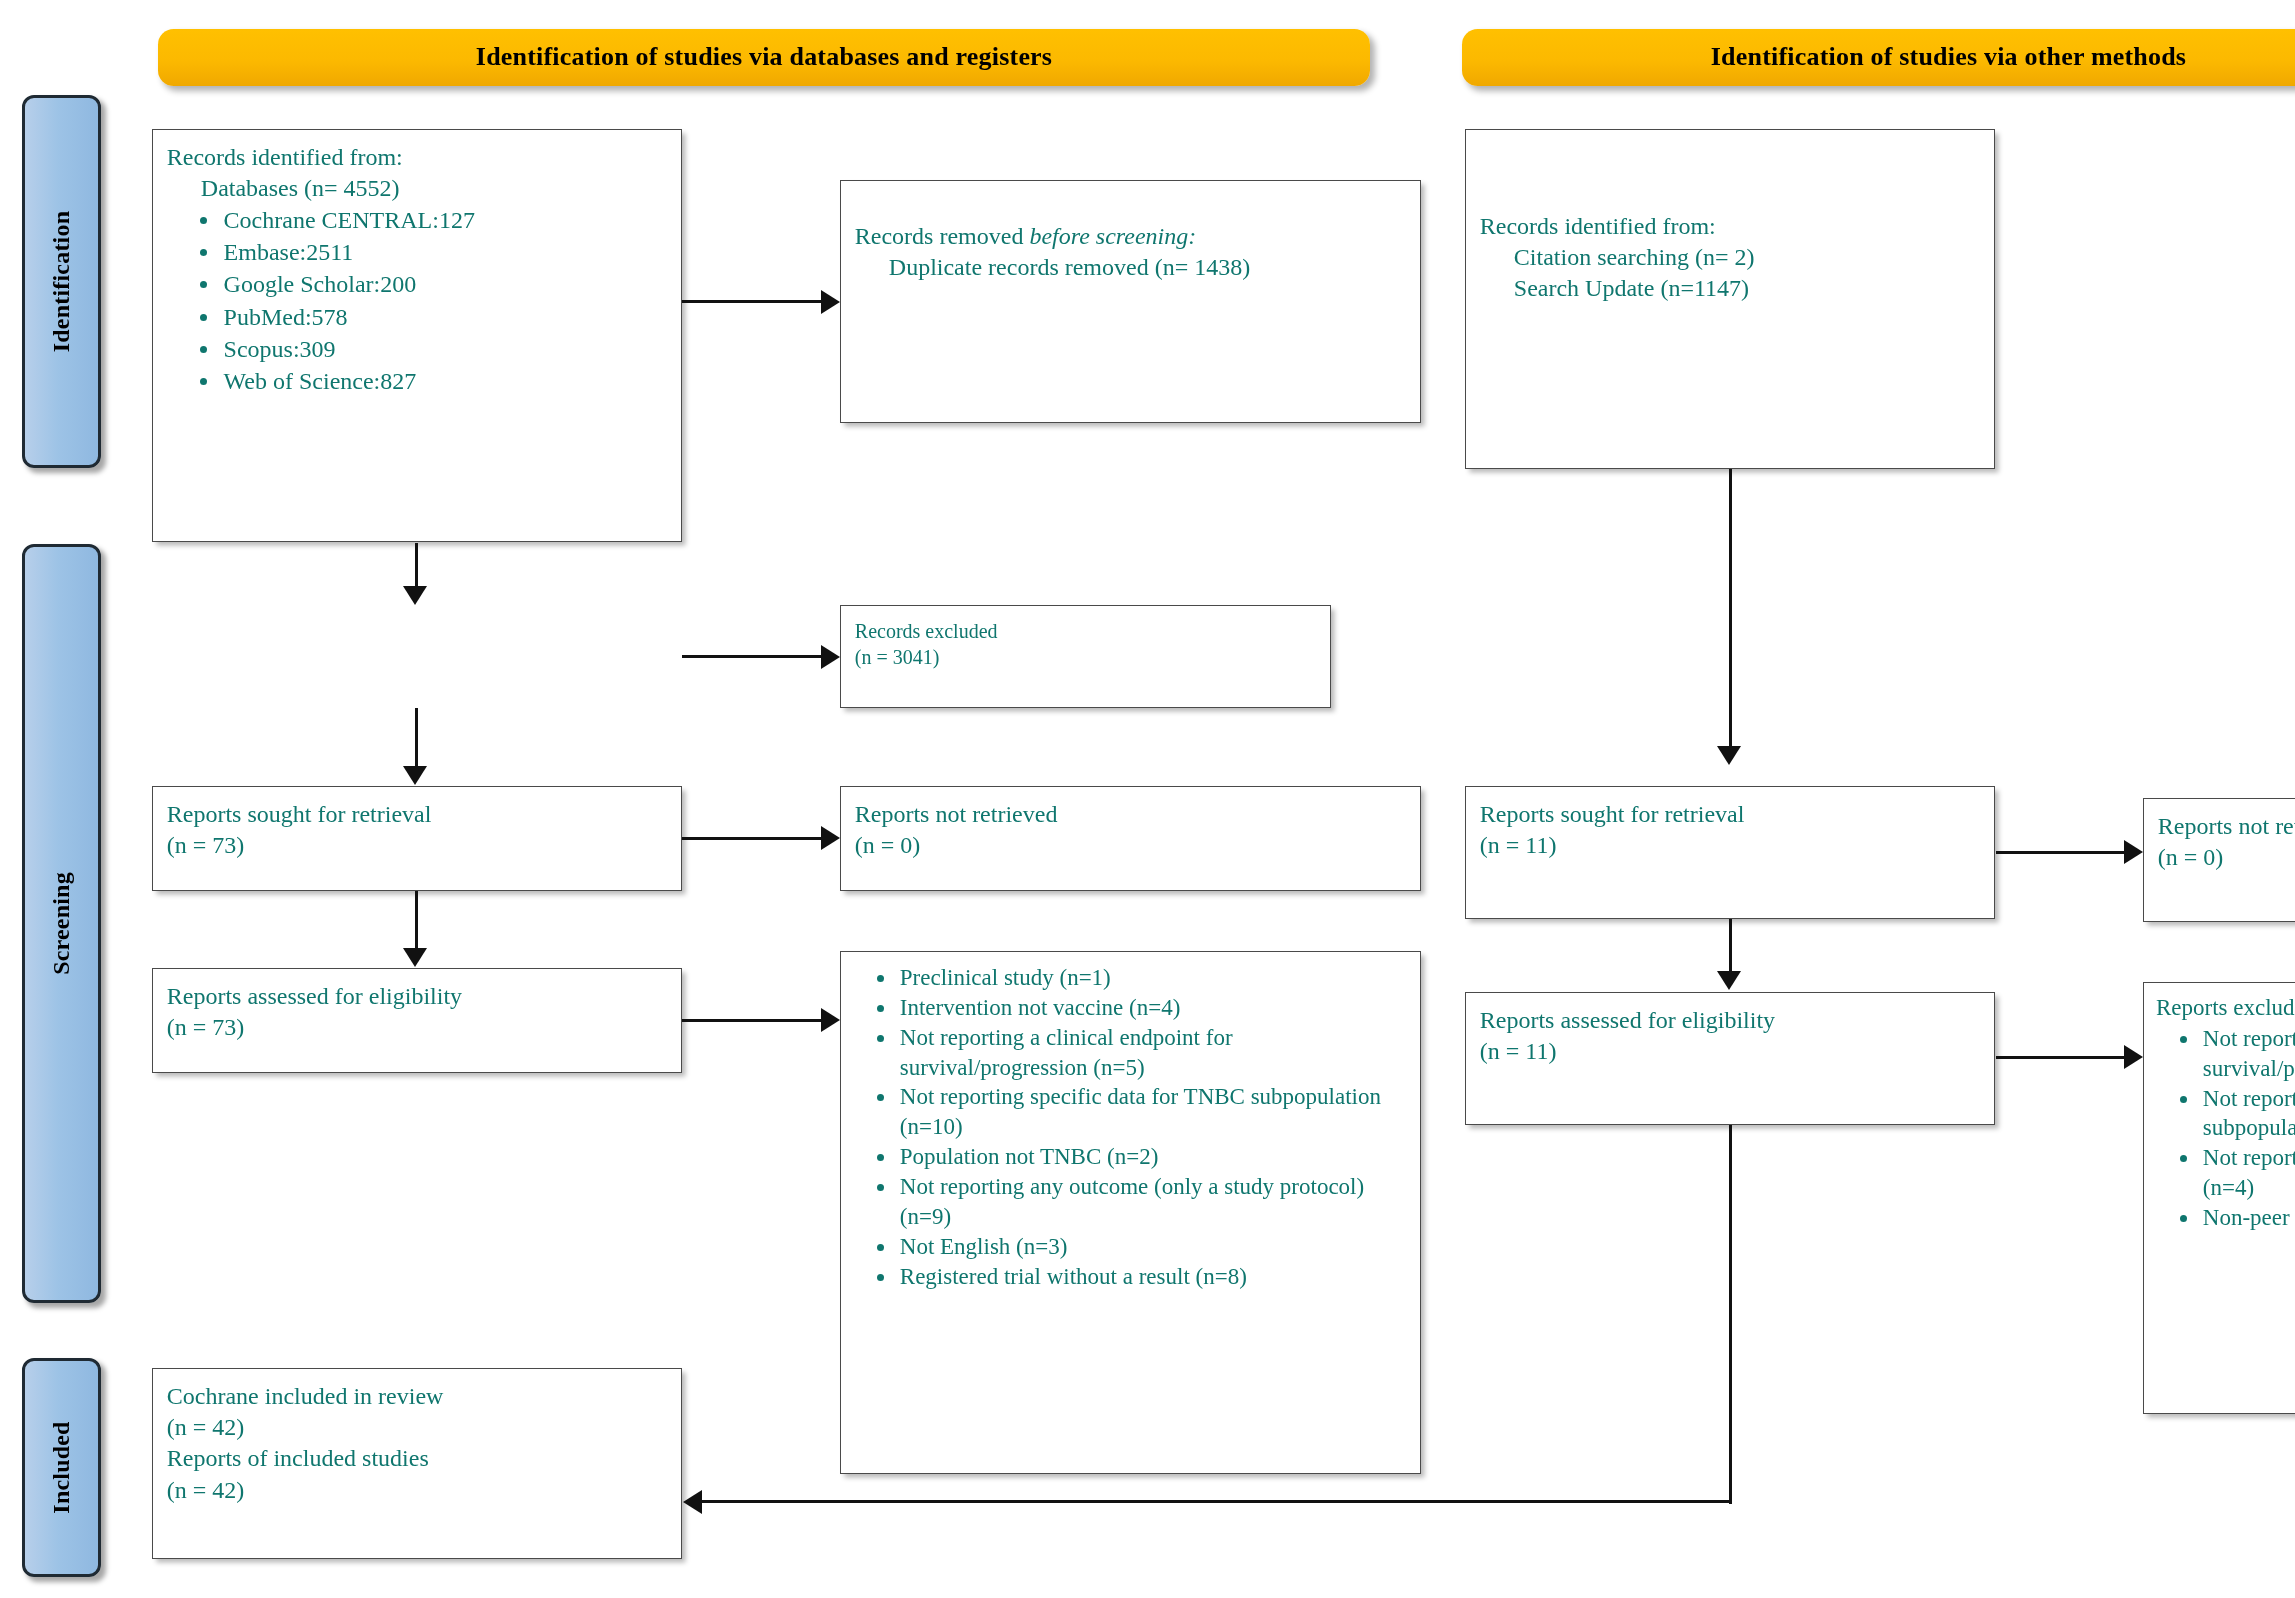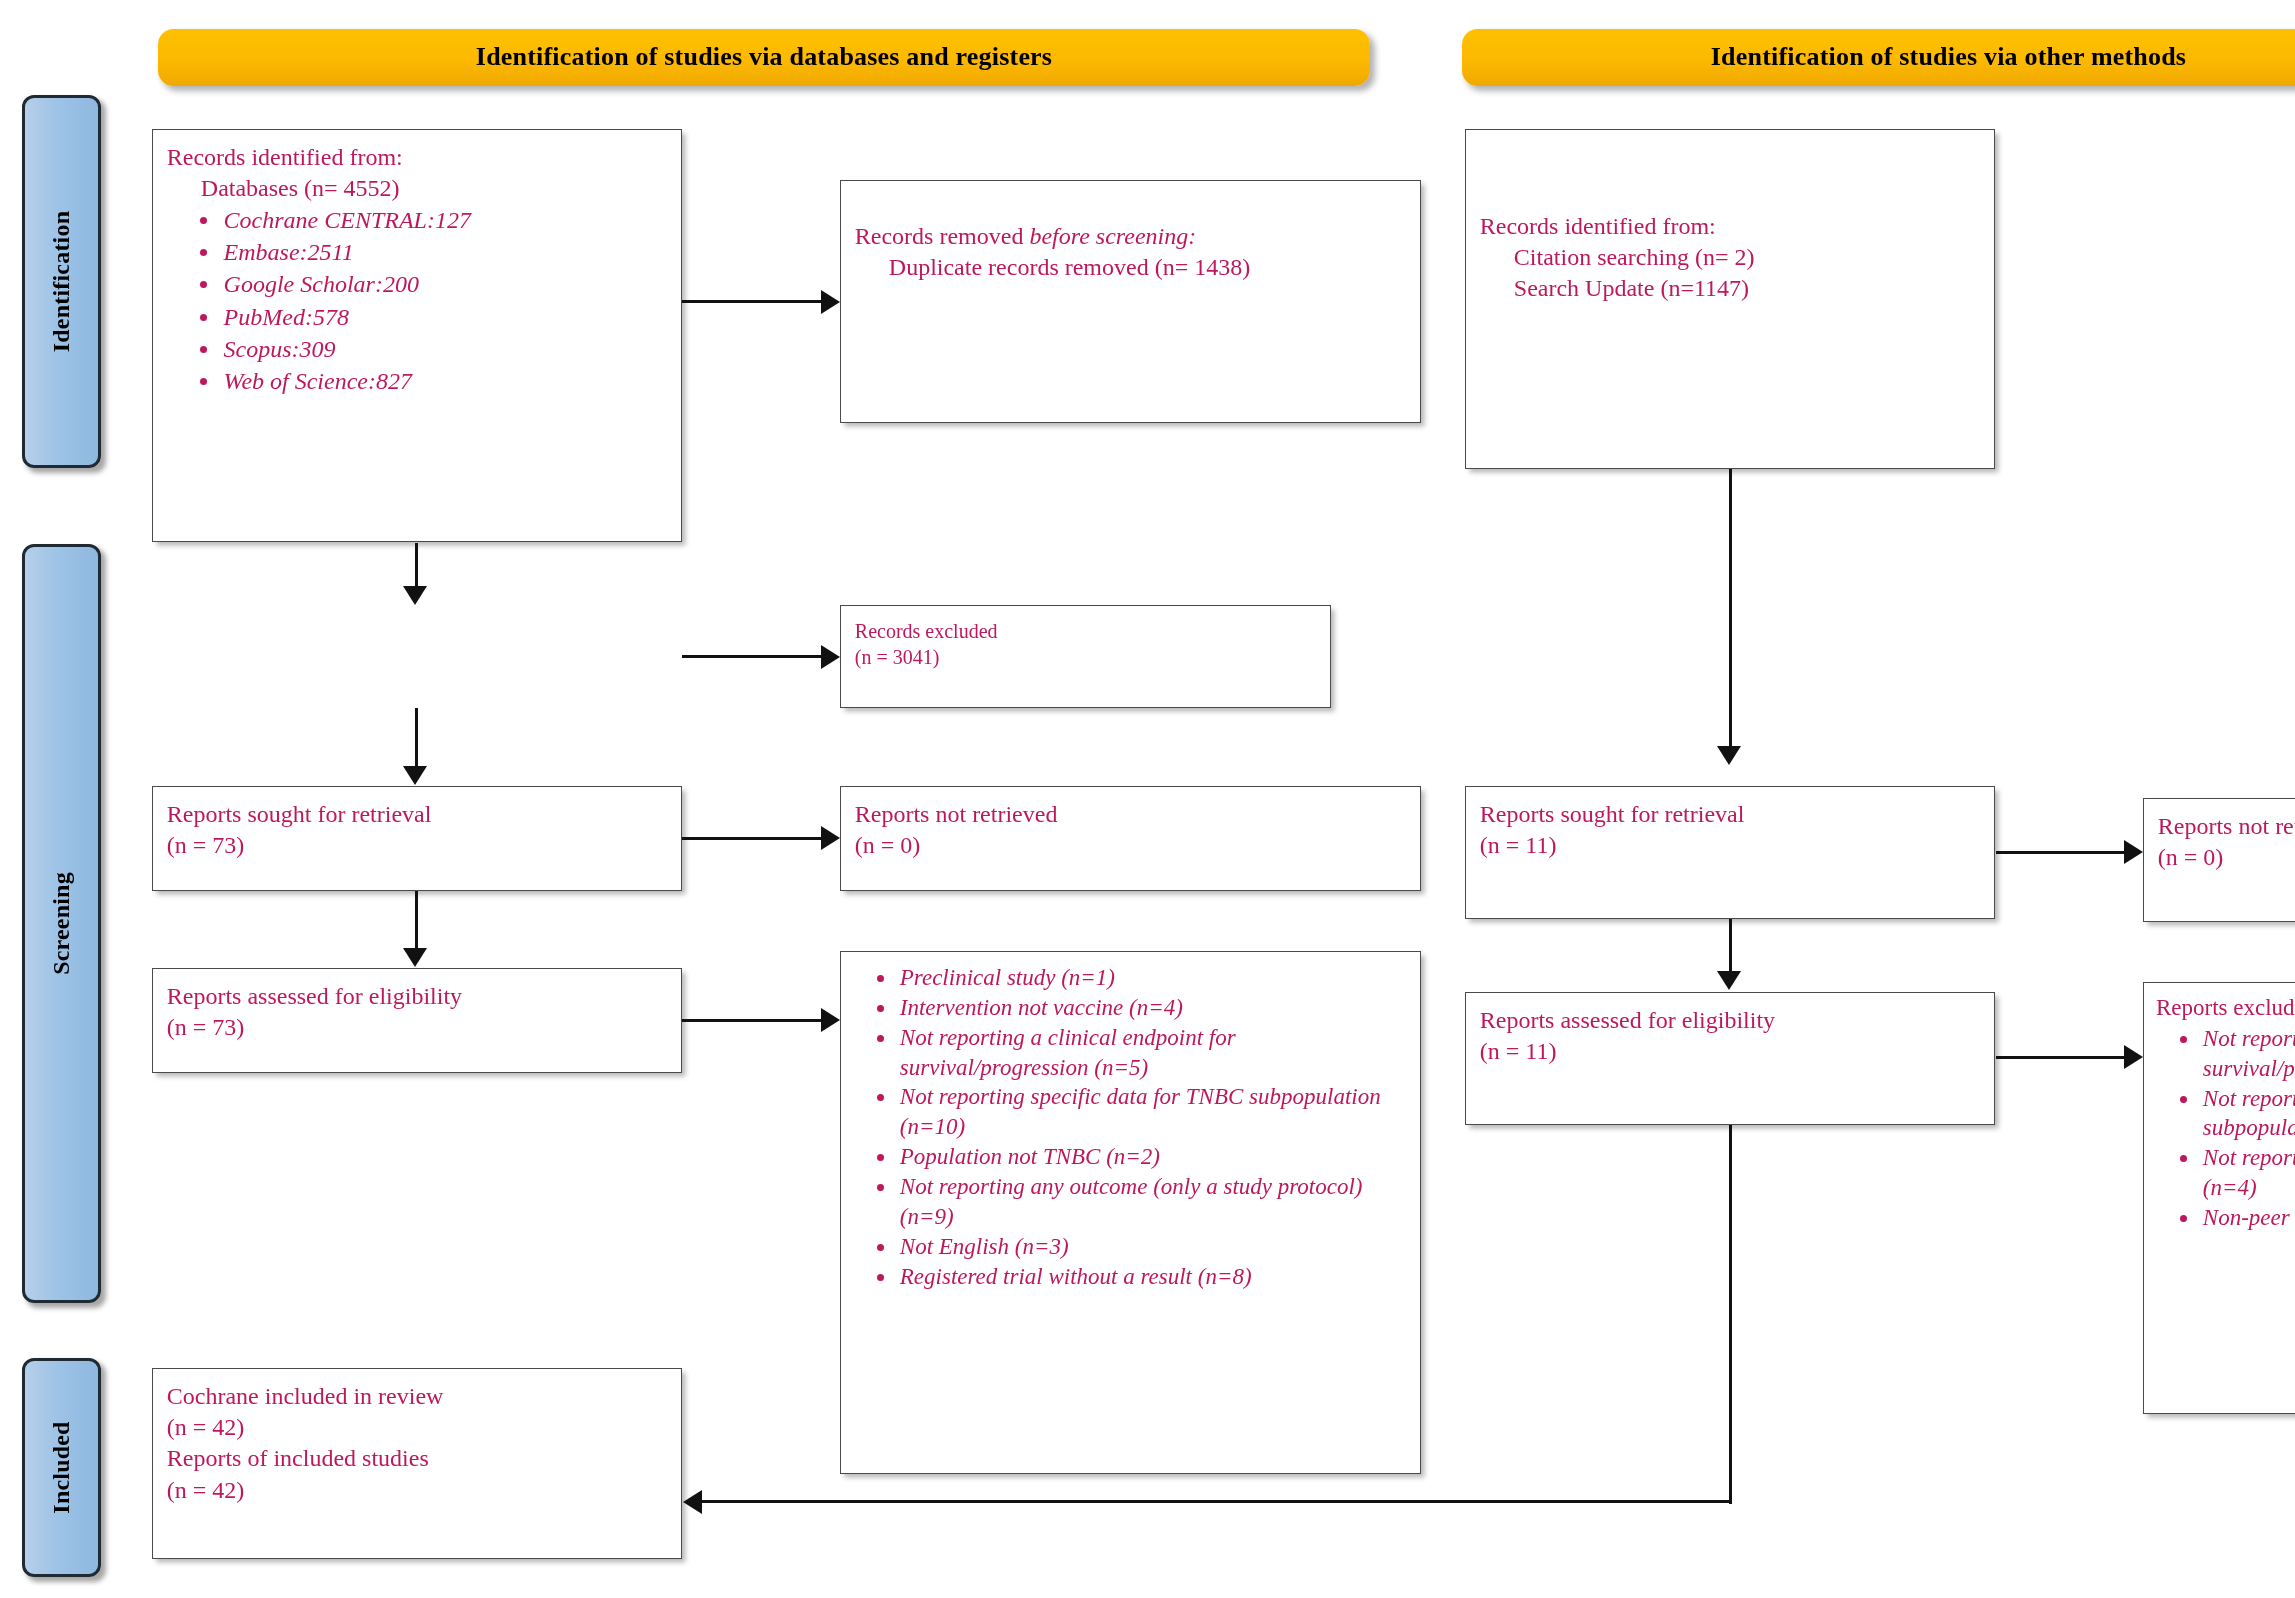--- a/index.html
+++ b/index.html
@@ -55,34 +55,33 @@
   }
 
   
   .box {
     position: absolute;
     background: #ffffff;
     border: 1.8px solid #4a4a4a;
     box-shadow: 4.1px 4.1px 5px rgba(0,0,0,0.28);
     box-sizing: border-box;
     padding: 12px 13.8px;
-    color: #be185d;
+    color: #0f766e;
     line-height: 1.30;
     overflow: hidden;
   }
   .box .ttl { display: block; }
   .box .sub {
     display: block;
     padding-left: 34px;
   }
   .box ul {
     margin: 0.9px 0 0 0;
     padding-left: 54px;
     list-style-type: disc;
-    font-style: italic;
   }
   .box ul li {
     margin: 0 0 0.9px 0;
     padding-left: 2.8px;
   }
   .box ul.tight li { margin-bottom: 0px; }
   em.it { font-style: italic; }
 
   
   .hline, .vline {

